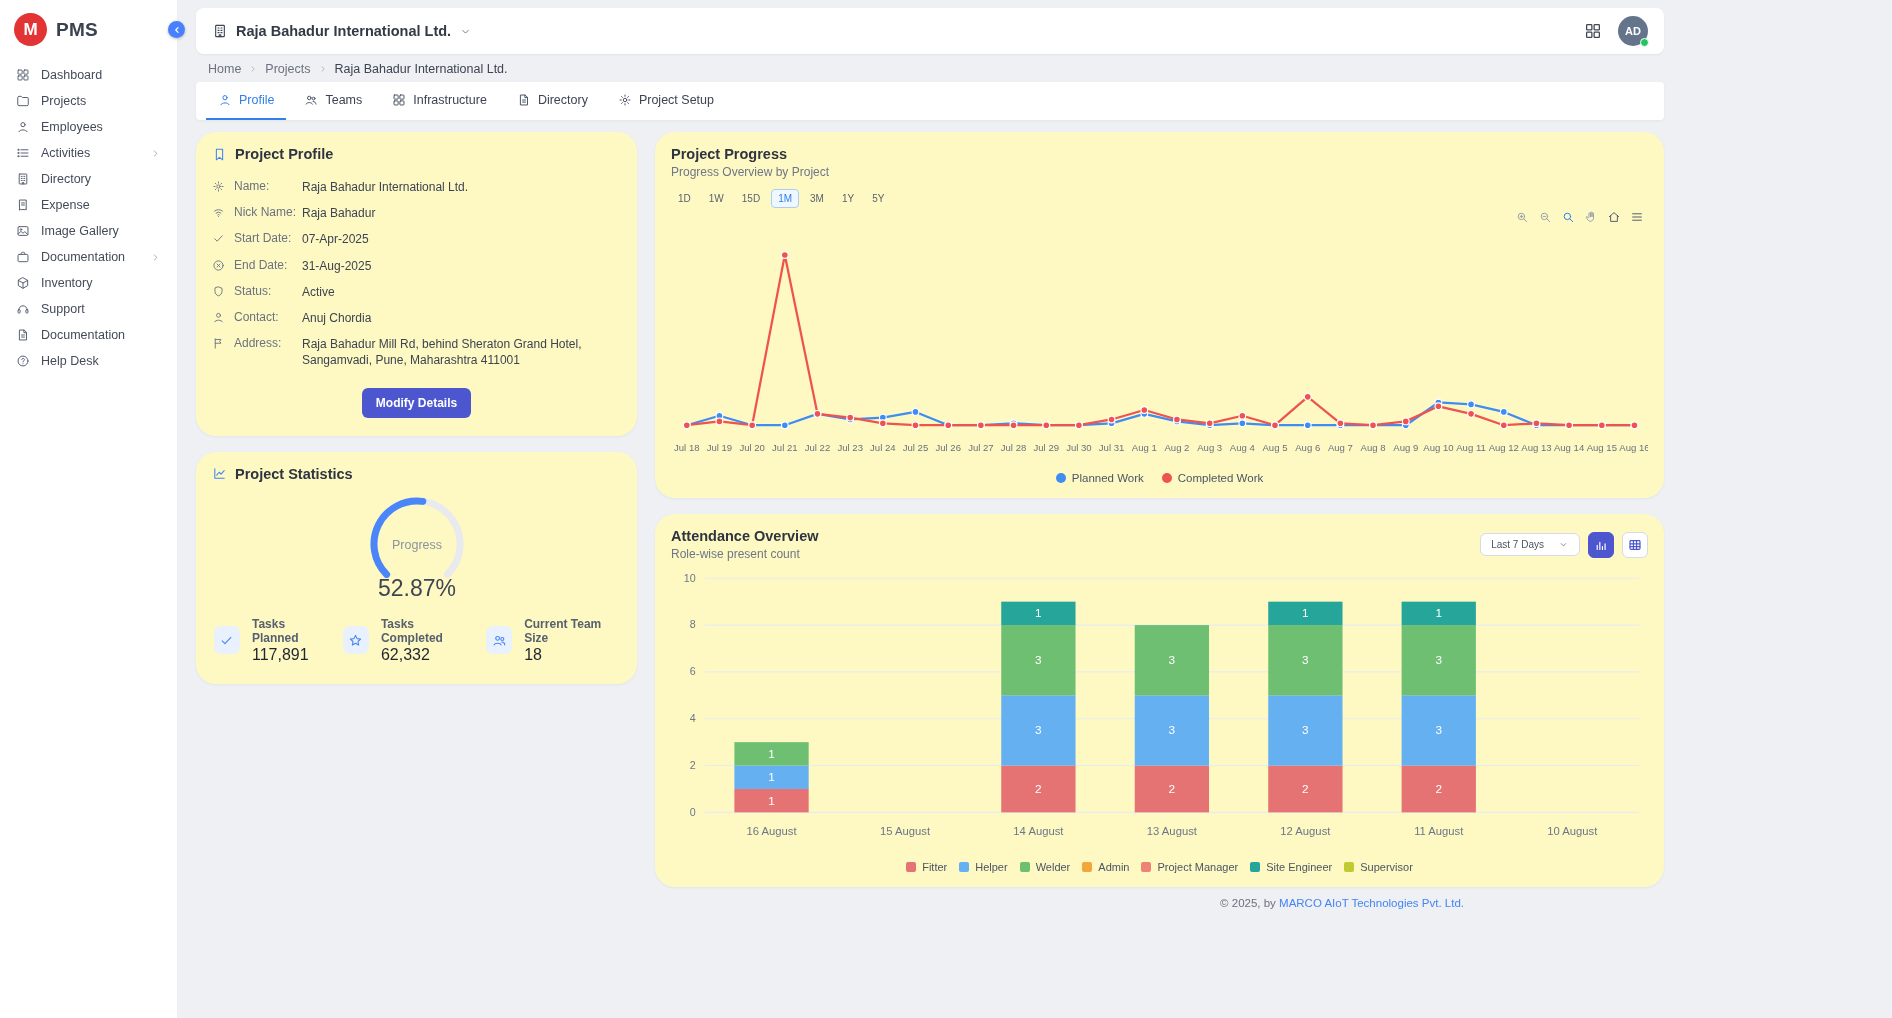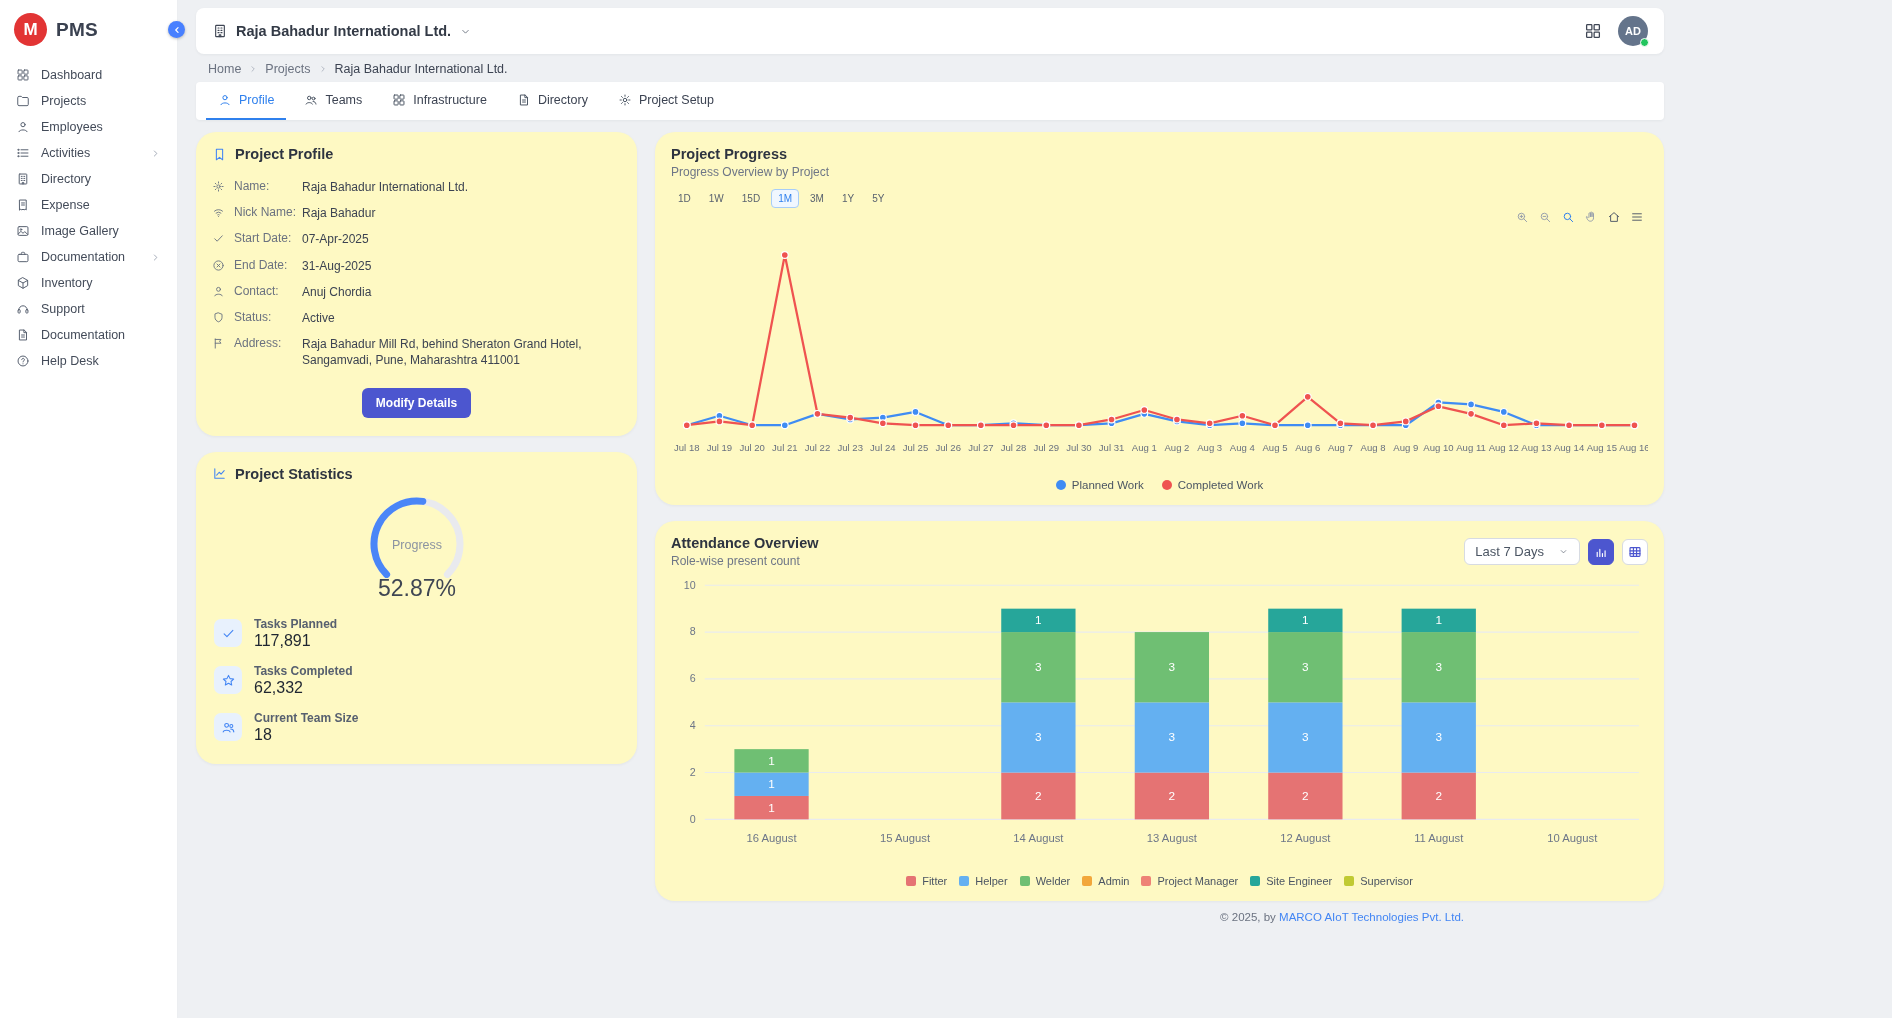--- a/index.html
+++ b/index.html
@@ -55,44 +55,44 @@
 .field-row>.ic{font-size:13px;color:#6a7382;margin-top:1px}
 .f-label{width:62px;min-width:62px;color:#6b7280;margin-left:3px}
 .f-value{color:#3c4352;line-height:1.35}
 .btn-row{display:flex;justify-content:center;margin:14px 0 4px}
 .btn-primary{background:var(--accent);color:#fff;border:none;border-radius:6px;padding:8px 14px;font-size:12px;font-weight:600;cursor:pointer;font-family:inherit}
 
 .gauge-wrap{display:flex;justify-content:center;margin:10px 0 2px}
 .gauge{width:150px;height:115px}
 .gauge-label{font-size:12.5px;fill:#8b93a1;text-anchor:middle}
 .gauge-value{font-size:23px;fill:#3f4653;font-weight:500;text-anchor:middle}
-.stats{display:flex;flex-direction:column;gap:14px;margin:10px 0 6px;padding-left:2px}
+.stats{display:flex;flex-direction:row;gap:14px;margin:10px 0 6px;padding-left:2px}
 .stat-item{display:flex;align-items:center;gap:12px}
 .stat-icon{width:28px;height:28px;border-radius:7px;background:#e8f1fd;color:#4285f4;display:flex;align-items:center;justify-content:center;font-size:15px}
 .stat-label{font-size:12px;color:#57606f;font-weight:600}
 .stat-value{font-size:16px;color:#1f2631;font-weight:500;margin-top:1px}
 
 .range-row{display:flex;gap:4px;margin-top:10px}
 .range-btn{border:1px solid transparent;background:none;font-size:10px;color:#59626f;padding:3px 6px;border-radius:4px;cursor:pointer;font-family:inherit}
 .range-btn.active{color:#2f80ed;border-color:#a7cdf8;background:#f0f7ff}
 .chart-toolbar{display:flex;justify-content:flex-end;gap:9px;margin:2px 4px 0 0;height:16px}
 .tool-btn{background:none;border:none;cursor:pointer;color:#98a0ab;display:flex;padding:0;font-size:14px}
 .tool-btn.active{color:#2f80ed}
 .tool-btn.dark{color:#555e6a}
 .line-chart,.bar-chart{width:100%;display:block}
 .bar-chart{margin-top:6px}
-.legend{display:flex;justify-content:center;gap:18px;margin-top:19px;font-size:11.5px;color:#4b5563;align-items:center;flex-wrap:wrap}
+.legend{display:flex;justify-content:center;gap:18px;margin-top:12px;font-size:11.5px;color:#4b5563;align-items:center;flex-wrap:wrap}
 .legend-item{display:flex;align-items:center;gap:6px;cursor:pointer}
 .legend-dot{width:10px;height:10px;border-radius:50%}
 .legend-sq{width:10px;height:10px;border-radius:2px}
 .att-legend{font-size:11px;gap:12px}
 
 .att-head{display:flex;justify-content:space-between;align-items:center}
 .att-controls{display:flex;gap:8px;align-items:center}
-.select{display:flex;align-items:center;gap:14px;border:1px solid #d7dbe2;border-radius:6px;padding:5px 10px;font-size:13px;color:#4b5563;cursor:pointer;background:#fff}
+.select{display:flex;align-items:center;gap:14px;border:1px solid #d7dbe2;border-radius:6px;padding:5px 10px;font-size:10px;color:#4b5563;cursor:pointer;background:#fff}
 .select .iconwrap{font-size:11px;color:#6b7280}
 .toggle-btn{width:26px;height:26px;border-radius:6px;border:1px solid #d7dbe2;background:#fff;color:var(--accent);display:flex;align-items:center;justify-content:center;cursor:pointer;font-size:14px}
 .toggle-btn .ic{stroke-width:2}
 .toggle-btn.active{background:var(--accent);border-color:var(--accent);color:#fff}
 
 .footer{padding:10px 200px 2px 0;text-align:right;font-size:11.5px;color:#6b7280}
 .footer a{color:var(--link);text-decoration:none;cursor:pointer}
 </style>
 </head>
 <body>
@@ -339,32 +339,32 @@
                 <div class="field-row">
                   <svg viewBox="0 0 24 24" class="ic">
                     <circle cx="12" cy="12" r="8.5"></circle>
                     <path d="M9.2 9.2l5.6 5.6M14.8 9.2l-5.6 5.6"></path>
                   </svg>
                   <span class="f-label">End Date:</span>
                   <span class="f-value">31-Aug-2025</span>
                 </div>
                 <div class="field-row">
                   <svg viewBox="0 0 24 24" class="ic">
+                    <path d="M12 3.5l6.5 2.6v5.6c0 4.2-2.7 6.9-6.5 8.3-3.8-1.4-6.5-4.1-6.5-8.3V6.1z"></path>
+                  </svg>
+                  <span class="f-label">Status:</span>
+                  <span class="f-value">Active</span>
+                </div>
+                <div class="field-row">
+                  <svg viewBox="0 0 24 24" class="ic">
                     <circle cx="12" cy="8" r="3.6"></circle>
                     <path d="M5 20c1.2-4.2 12.8-4.2 14 0"></path>
                   </svg>
                   <span class="f-label">Contact:</span>
                   <span class="f-value">Anuj Chordia</span>
-                </div>
-                <div class="field-row">
-                  <svg viewBox="0 0 24 24" class="ic">
-                    <path d="M12 3.5l6.5 2.6v5.6c0 4.2-2.7 6.9-6.5 8.3-3.8-1.4-6.5-4.1-6.5-8.3V6.1z"></path>
-                  </svg>
-                  <span class="f-label">Status:</span>
-                  <span class="f-value">Active</span>
                 </div>
                 <div class="field-row">
                   <svg viewBox="0 0 24 24" class="ic">
                     <path d="M6 20.5v-17"></path>
                     <path d="M6 4.5h10.5L14 8l2.5 3.5H6"></path>
                   </svg>
                   <span class="f-label">Address:</span>
                   <span class="f-value">Raja Bahadur Mill Rd, behind Sheraton Grand Hotel, Sangamvadi, Pune, Maharashtra 411001</span>
                 </div>
               </div>

